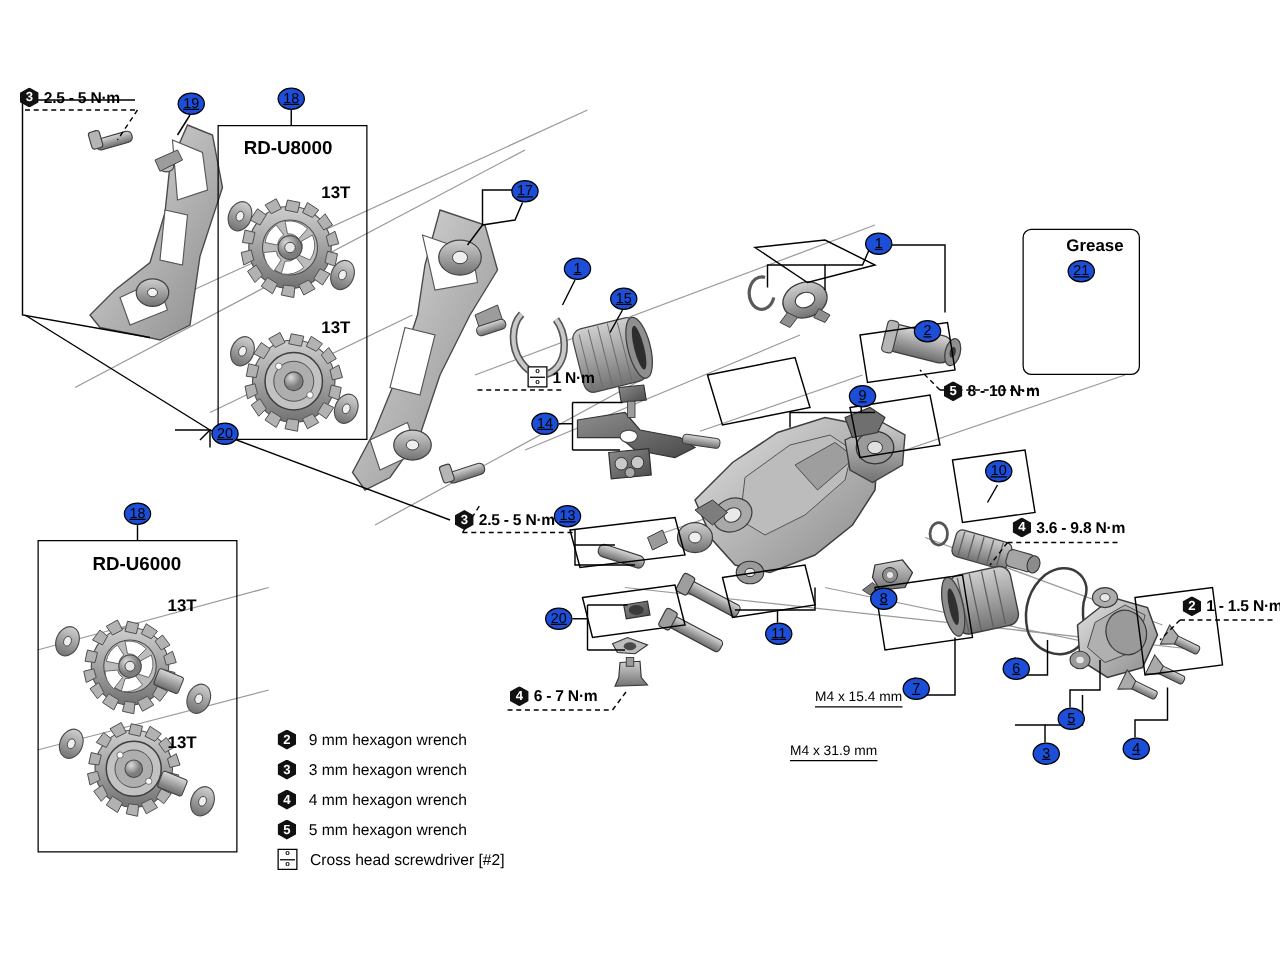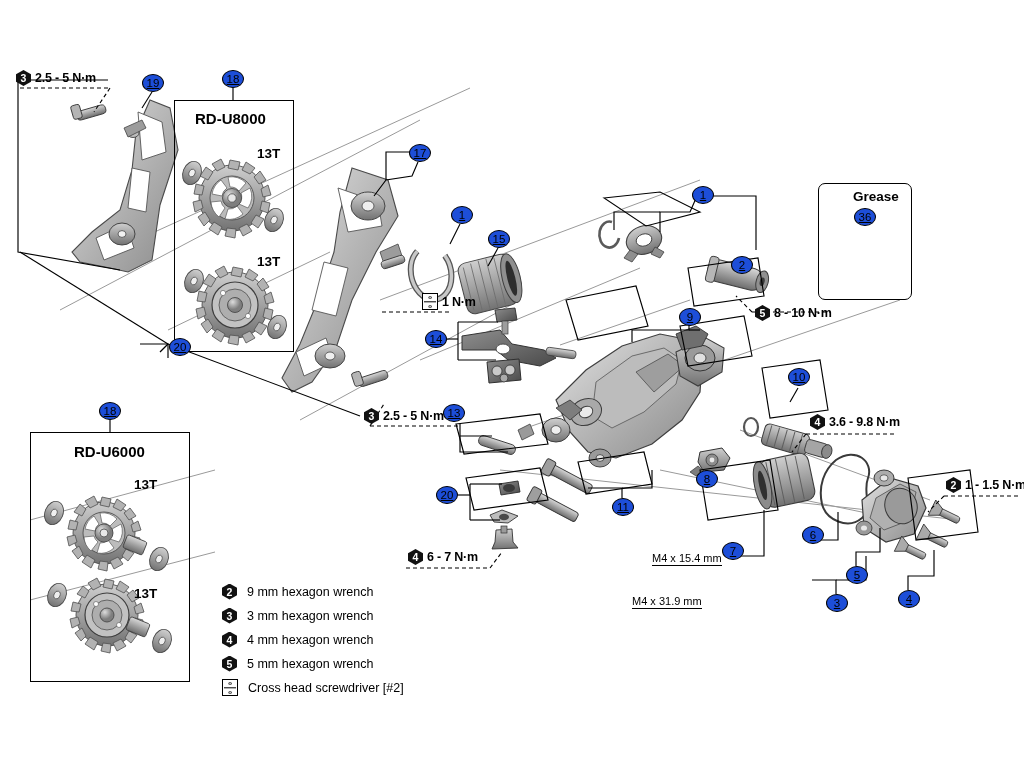--- a/index.html
+++ b/index.html
@@ -712,21 +712,21 @@
     <div class="callout" style="left:436px; top:486px;">20</div>
     <div class="callout" style="left:443px; top:404px;">13</div>
     <div class="callout" style="left:425px; top:330px;">14</div>
     <div class="callout" style="left:488px; top:230px;">15</div>
     <div class="callout" style="left:451px; top:206px;">1</div>
     <div class="callout" style="left:409px; top:144px;">17</div>
     <div class="callout" style="left:222px; top:70px;">18</div>
     <div class="callout" style="left:99px; top:402px;">18</div>
     <div class="callout" style="left:142px; top:74px;">19</div>
     <div class="callout" style="left:157px; top:338px;margin-left:12px;">20</div>
-    <div class="callout" style="left:854px; top:208px;">36</div>
+    <div class="callout" style="left:854px; top:208px;">21</div>
 
     <div class="torque" style="left:16px; top:70px;">
       <span class="hexbadge">3</span>
       <span class="txt">2.5 - 5 N·m</span>
     </div>
 
     <div class="torque" style="left:364px; top:408px;">
       <span class="hexbadge">3</span>
       <span class="txt">2.5 - 5 N·m</span>
     </div>

